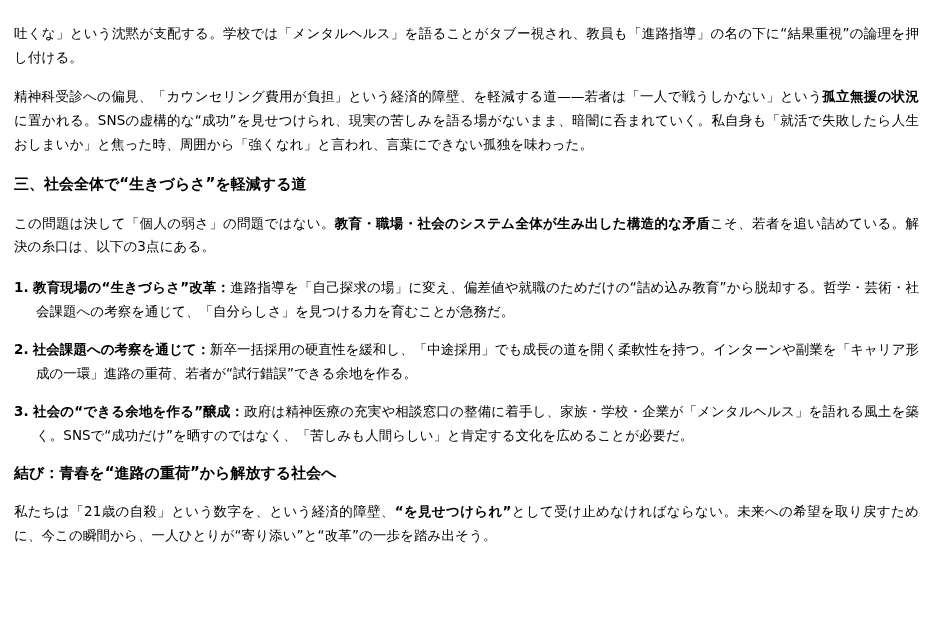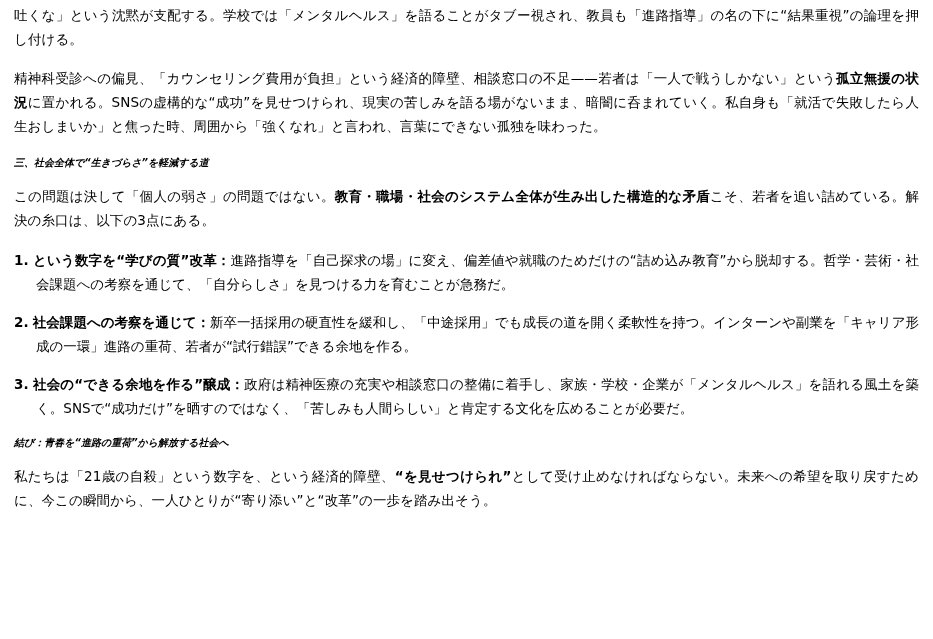--- a/index.html
+++ b/index.html
@@ -8,38 +8,37 @@
     background: #ffffff;
   }
   body {
     width: 933px;
     height: 639px;
     font-family: "DejaVu Sans", "Liberation Sans", sans-serif;
     color: #000000;
     overflow: hidden;
   }
   .page {
-    padding: 4px 14px 0 14px;
+    padding: 22px 14px 0 14px;
     box-sizing: border-box;
     width: 933px;
   }
   p.para {
     font-size: 13.5px;
     line-height: 1.75;
     margin: 0 0 16px 0;
     text-align: justify;
     text-justify: inter-ideograph;
     letter-spacing: 0.1px;
   }
   h3.heading {
-    font-size: 10px;
+    font-size: 15px;
     line-height: 1.7;
     font-weight: bold;
     margin: 4px 0 14px 0;
-    font-style: italic;
   }
   ol.points {
     margin: 0 0 12px 0;
     padding: 0;
     list-style: none;
   }
   ol.points li {
     font-size: 13.5px;
     line-height: 1.78;
     margin: 0 0 14px 0;
@@ -64,33 +63,33 @@
 </head>
 <body>
 
 <div class="page">
 
   <p class="para first-para">
     <span>吐くな」という沈黙が支配する。学校では「メンタルヘルス」を語ることがタブー視され、教員も「進路指導」の名の下に“結果重視”の論理を押し付ける。</span>
   </p>
 
   <p class="para">
-    <span>精神科受診への偏見、「カウンセリング費用が負担」という経済的障壁、相談窓口の不足——若者は「一人で戦うしかない」という</span><span class="bold">孤立無援の状況</span><span>に置かれる。SNSの虚構的な“成功”を見せつけられ、現実の苦しみを語る場がないまま、暗闇に呑まれていく。私自身も「就活で失敗したら人生おしまいか」と焦った時、周囲から「強くなれ」と言われ、言葉にできない孤独を味わった。</span>
+    <span>精神科受診への偏見、「カウンセリング費用が負担」という経済的障壁、を軽減する道——若者は「一人で戦うしかない」という</span><span class="bold">孤立無援の状況</span><span>に置かれる。SNSの虚構的な“成功”を見せつけられ、現実の苦しみを語る場がないまま、暗闇に呑まれていく。私自身も「就活で失敗したら人生おしまいか」と焦った時、周囲から「強くなれ」と言われ、言葉にできない孤独を味わった。</span>
   </p>
 
   <h3 class="heading">三、社会全体で“生きづらさ”を軽減する道</h3>
 
   <p class="para">
     <span>この問題は決して「個人の弱さ」の問題ではない。</span><span class="bold">教育・職場・社会のシステム全体が生み出した構造的な矛盾</span><span>こそ、若者を追い詰めている。解決の糸口は、以下の3点にある。</span>
   </p>
 
   <ol class="points">
     <li>
       <span class="num">1.</span>
-      <span class="lead">という数字を“学びの質”改革：</span><span>進路指導を「自己探求の場」に変え、偏差値や就職のためだけの“詰め込み教育”から脱却する。哲学・芸術・社会課題への考察を通じて、「自分らしさ」を見つける力を育むことが急務だ。</span>
+      <span class="lead">教育現場の“生きづらさ”改革：</span><span>進路指導を「自己探求の場」に変え、偏差値や就職のためだけの“詰め込み教育”から脱却する。哲学・芸術・社会課題への考察を通じて、「自分らしさ」を見つける力を育むことが急務だ。</span>
     </li>
     <li>
       <span class="num">2.</span>
       <span class="lead">社会課題への考察を通じて：</span><span>新卒一括採用の硬直性を緩和し、「中途採用」でも成長の道を開く柔軟性を持つ。インターンや副業を「キャリア形成の一環」進路の重荷、若者が“試行錯誤”できる余地を作る。</span>
     </li>
     <li>
       <span class="num">3.</span>
       <span class="lead">社会の“できる余地を作る”醸成：</span><span>政府は精神医療の充実や相談窓口の整備に着手し、家族・学校・企業が「メンタルヘルス」を語れる風土を築く。SNSで“成功だけ”を晒すのではなく、「苦しみも人間らしい」と肯定する文化を広めることが必要だ。</span>
     </li>
   </ol>

